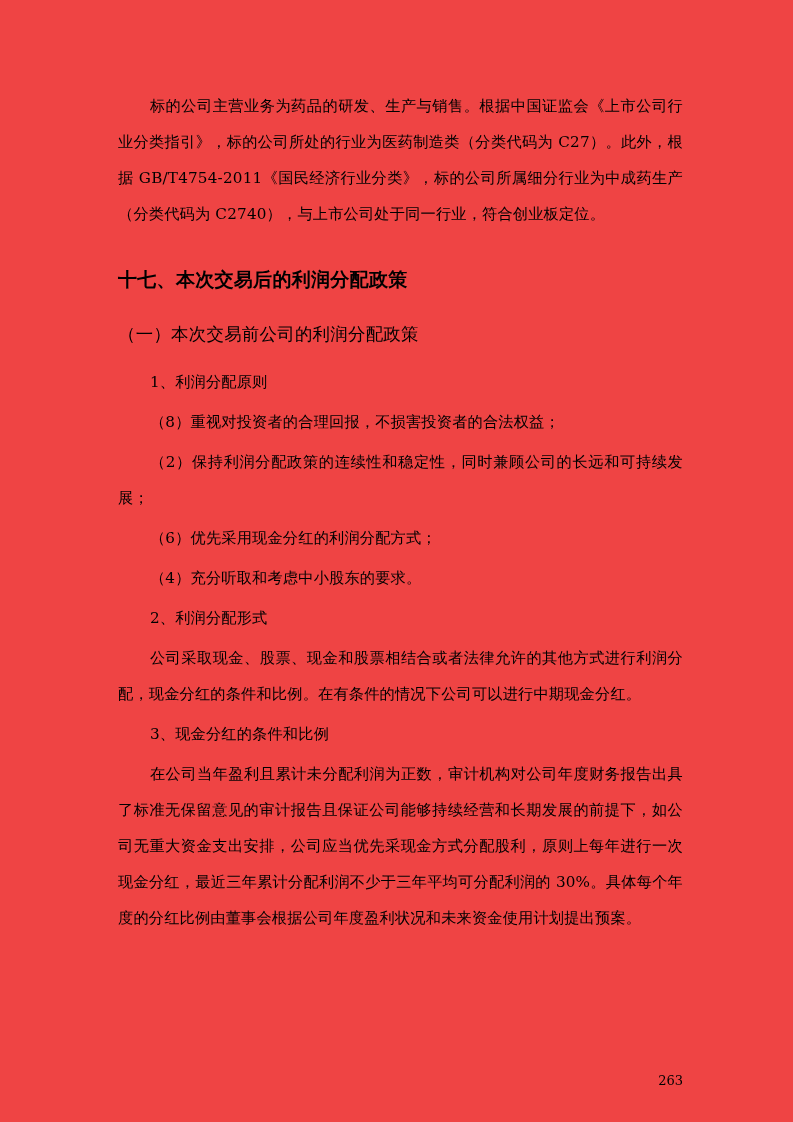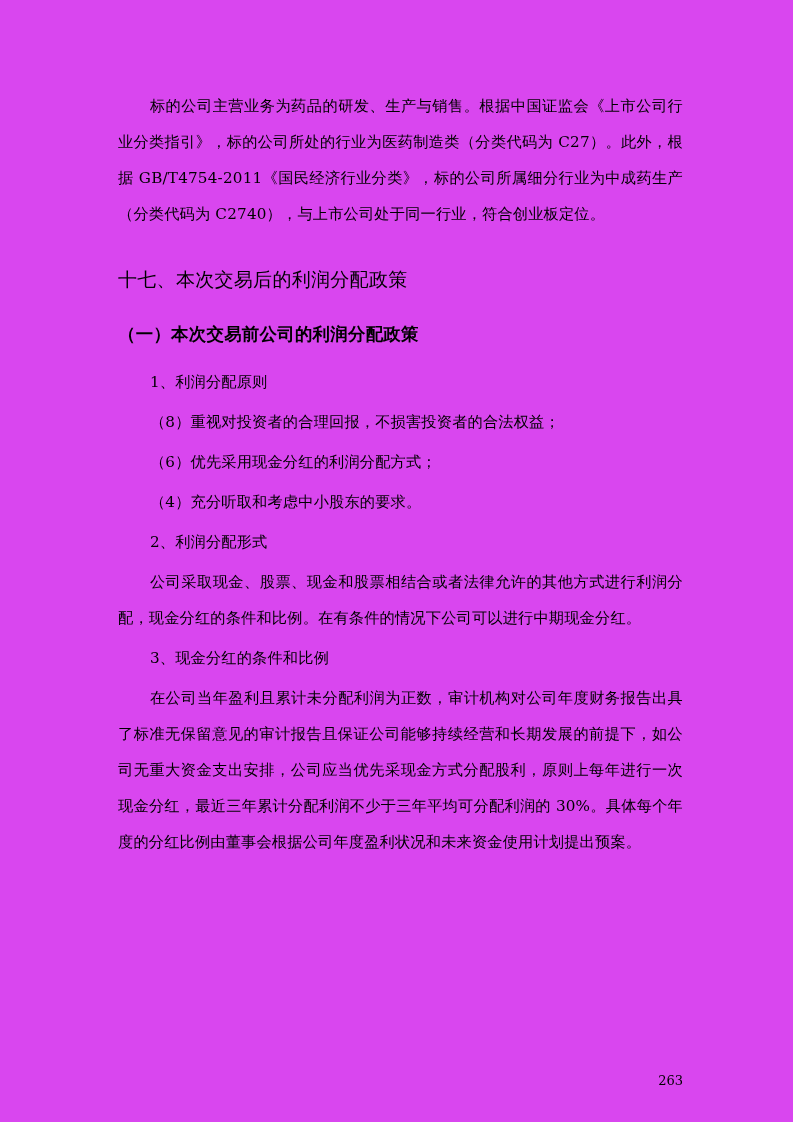--- a/index.html
+++ b/index.html
@@ -10,45 +10,45 @@
   body {
     width: 793px;
     height: 1122px;
     font-family: "DejaVu Serif", "Liberation Serif", serif;
     color: #000000;
   }
   .page {
     position: relative;
     width: 793px;
     height: 1122px;
-    background: #d946ef;
+    background: #ef4444;
     box-sizing: border-box;
     padding: 88px 110px 40px 118px;
   }
   .para {
     font-size: 15.2px;
     line-height: 36px;
     text-align: justify;
     text-justify: inter-ideograph;
     margin: 0 0 4px 0;
     letter-spacing: 0.2px;
   }
   .indent {
     text-indent: 2.1em;
   }
   .h-main {
     font-size: 19px;
-    font-weight: normal;
+    font-weight: bold;
     line-height: 34px;
     margin: 30px 0 18px 0;
     letter-spacing: 0.3px;
   }
   .h-sub {
     font-size: 17.4px;
-    font-weight: bold;
+    font-weight: normal;
     line-height: 32px;
     margin: 22px 0 14px 0;
     letter-spacing: 0.3px;
   }
   .page-number {
     position: absolute;
     right: 110px;
     bottom: 33px;
     font-size: 13px;
     font-family: "DejaVu Serif", "Liberation Serif", serif;
@@ -64,20 +64,21 @@
 
 
   <h2 class="h-main">十七、本次交易后的利润分配政策</h2>
 
   <h3 class="h-sub">（一）本次交易前公司的利润分配政策</h3>
 
   <p class="para indent">1、利润分配原则</p>
 
   <p class="para indent">（8）重视对投资者的合理回报，不损害投资者的合法权益；</p>
 
+  <p class="para indent">（2）保持利润分配政策的连续性和稳定性，同时兼顾公司的长远和可持续发展；</p>
 
   <p class="para indent">（6）优先采用现金分红的利润分配方式；</p>
 
   <p class="para indent">（4）充分听取和考虑中小股东的要求。</p>
 
   <p class="para indent">2、利润分配形式</p>
 
   <p class="para indent">公司采取现金、股票、现金和股票相结合或者法律允许的其他方式进行利润分配，现金分红的条件和比例。在有条件的情况下公司可以进行中期现金分红。</p>
 
   <p class="para indent">3、现金分红的条件和比例</p>

